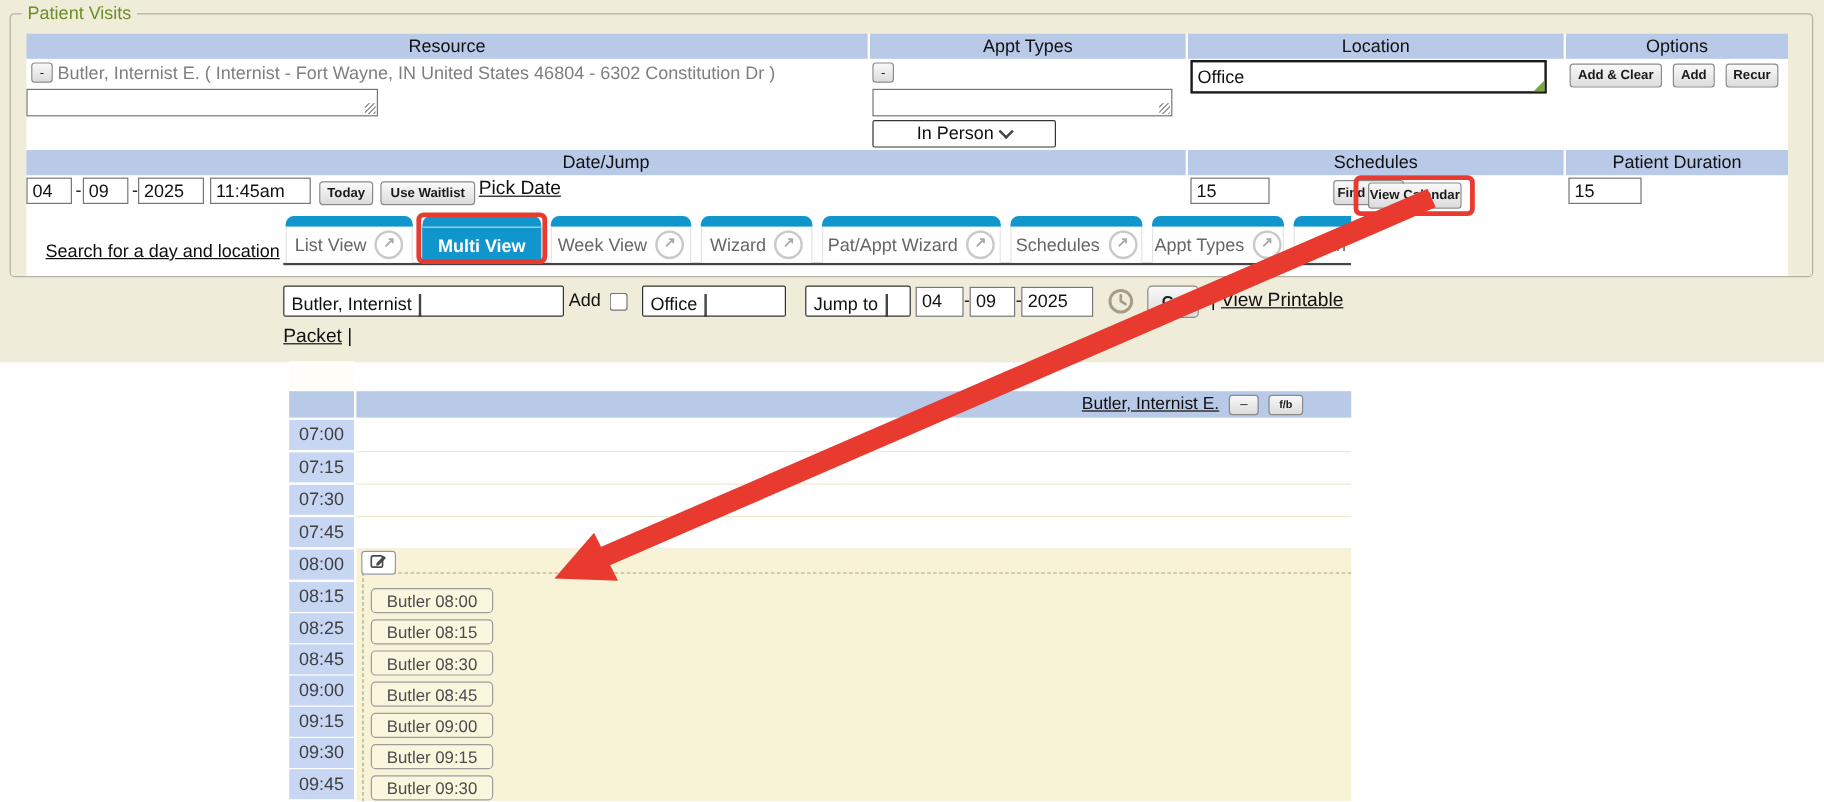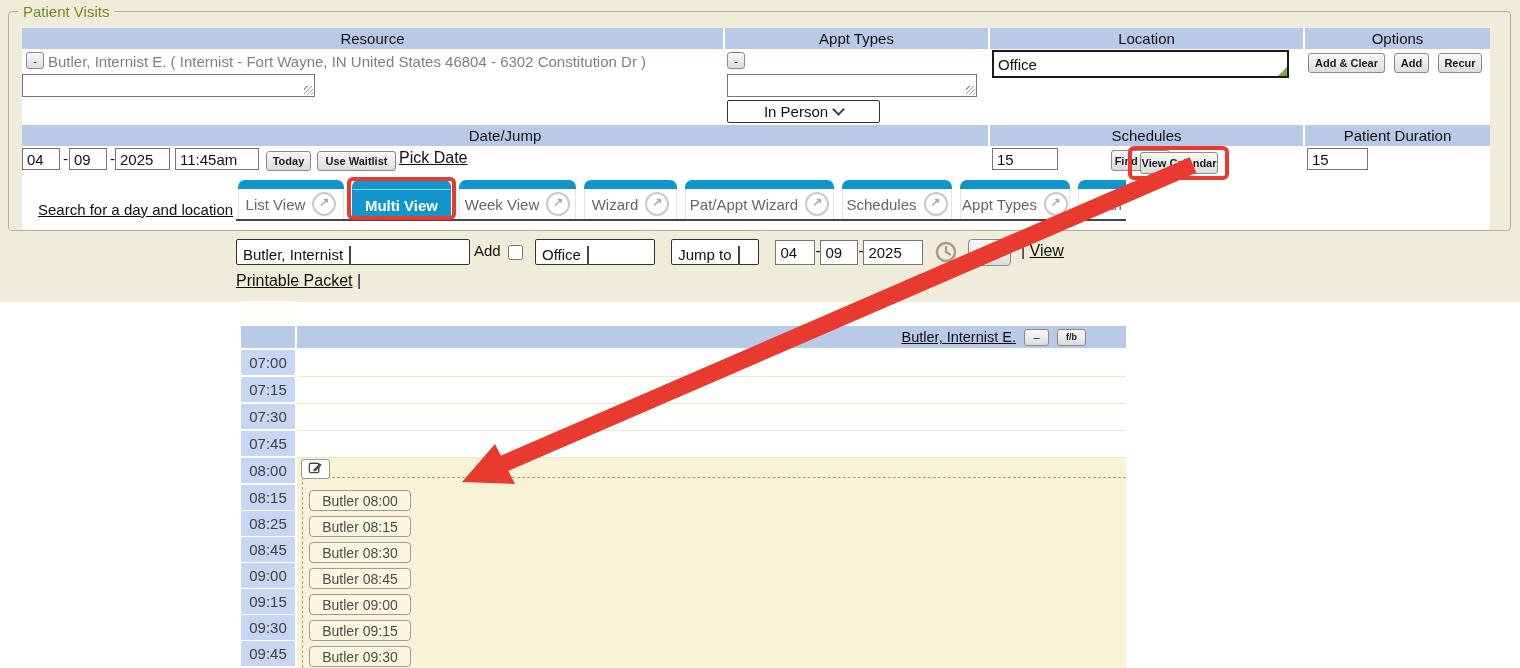--- a/index.html
+++ b/index.html
@@ -158,21 +158,21 @@
         <div class="tbody">
           <span class="lbl">Can</span>
         </div>
       </div>
     </div>
 
   <div class="abs toolbar">
     <span class="fsel" style="width:234px;height:26px;margin-right:4px;"><span>Butler, Internist</span><span class="chev"></span></span><span>Add</span>
     <input type="checkbox" style="width: 15px; height: 15px; margin: 0px 8px 0px 3px;">
     <span class="fsel" style="width:120px;height:26px;margin-right:12px;"><span>Office</span><span class="chev"></span></span>
-    <span class="fsel" style="width:88px;height:26px;margin-right:12px;"><span>Jump to</span><span class="chev"></span></span>
+    <span class="fsel" style="width:88px;height:26px;"><span>Jump to</span><span class="chev"></span></span>
     <input class="inp" style="width: 40px; height: 25px;" value="04"><span>-</span><input class="inp" style="width: 38px; height: 25px;" value="09"><span>-</span><input class="inp" style="width: 60px; height: 25px; margin-right: 6px;" value="2025">
     <svg width="24" height="24" viewBox="0 0 24 24" style="margin-right:6px;">
         <circle cx="12" cy="12" r="9" fill="none" stroke="#a89c86" stroke-width="2.5"></circle>
         <path d="M12 7v5l4 2.5" fill="none" stroke="#a89c86" stroke-width="2.2" stroke-linecap="round"></path>
       </svg>
     <button class="btn" style="width:43px;height:27px;font-size:13px;border-radius:4px;margin-right:6px;">Go</button>
     <span style="font-size:16px;">| </span><span class="link" style="font-size:16px;">View Printable Packet</span><span style="font-size:16px;"> |</span>
   </div>
 
   <div class="abs" style="left:241px;top:301px;width:54px;height:23px;background:#fefdf7;"></div>

